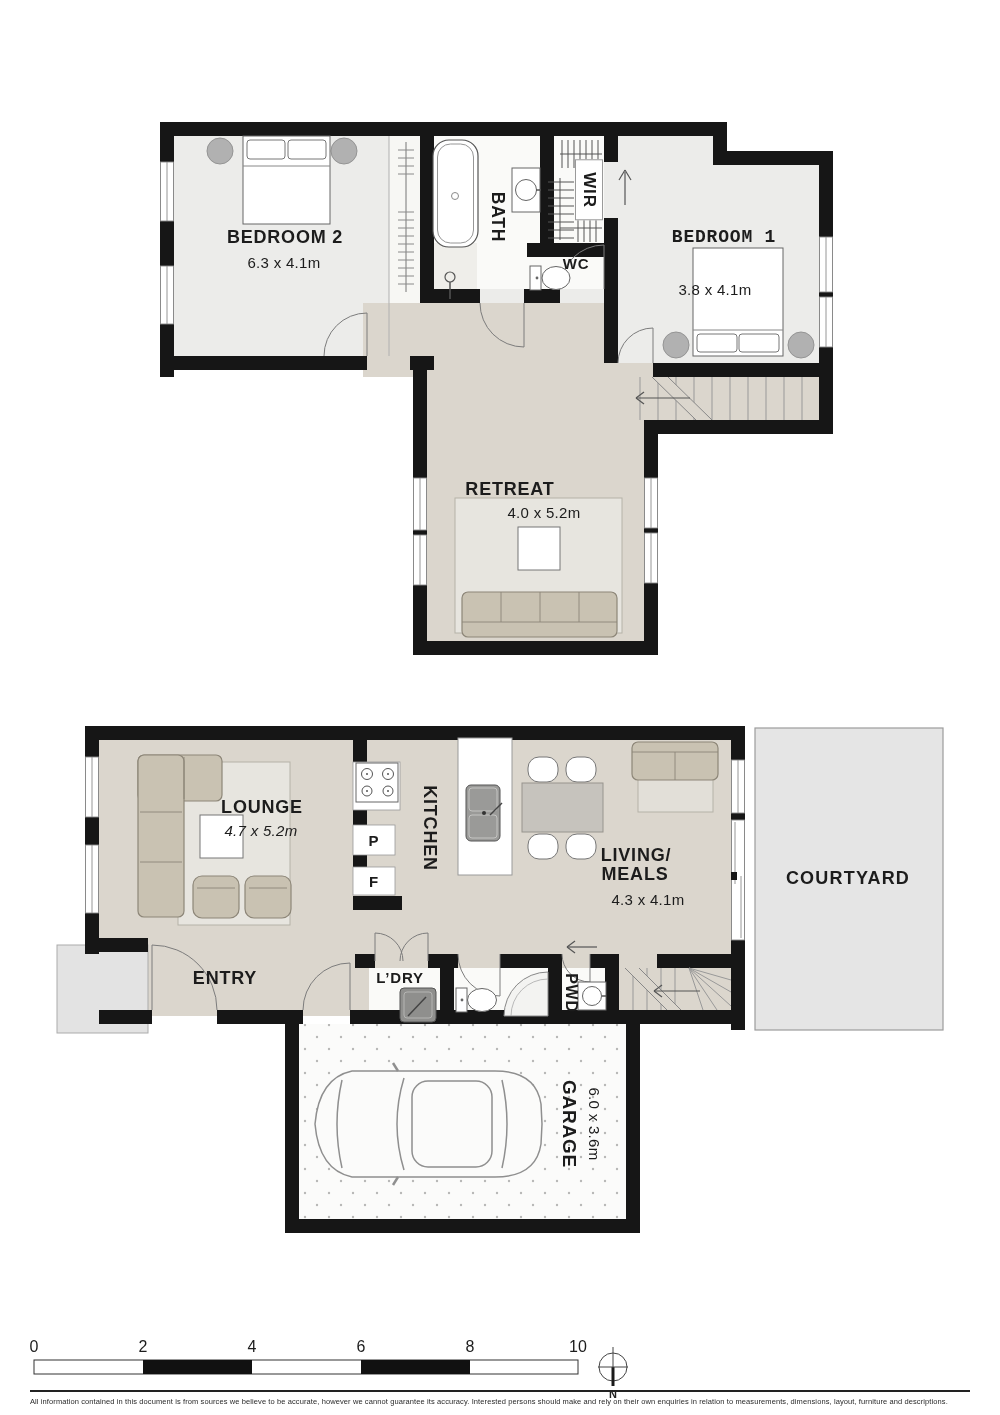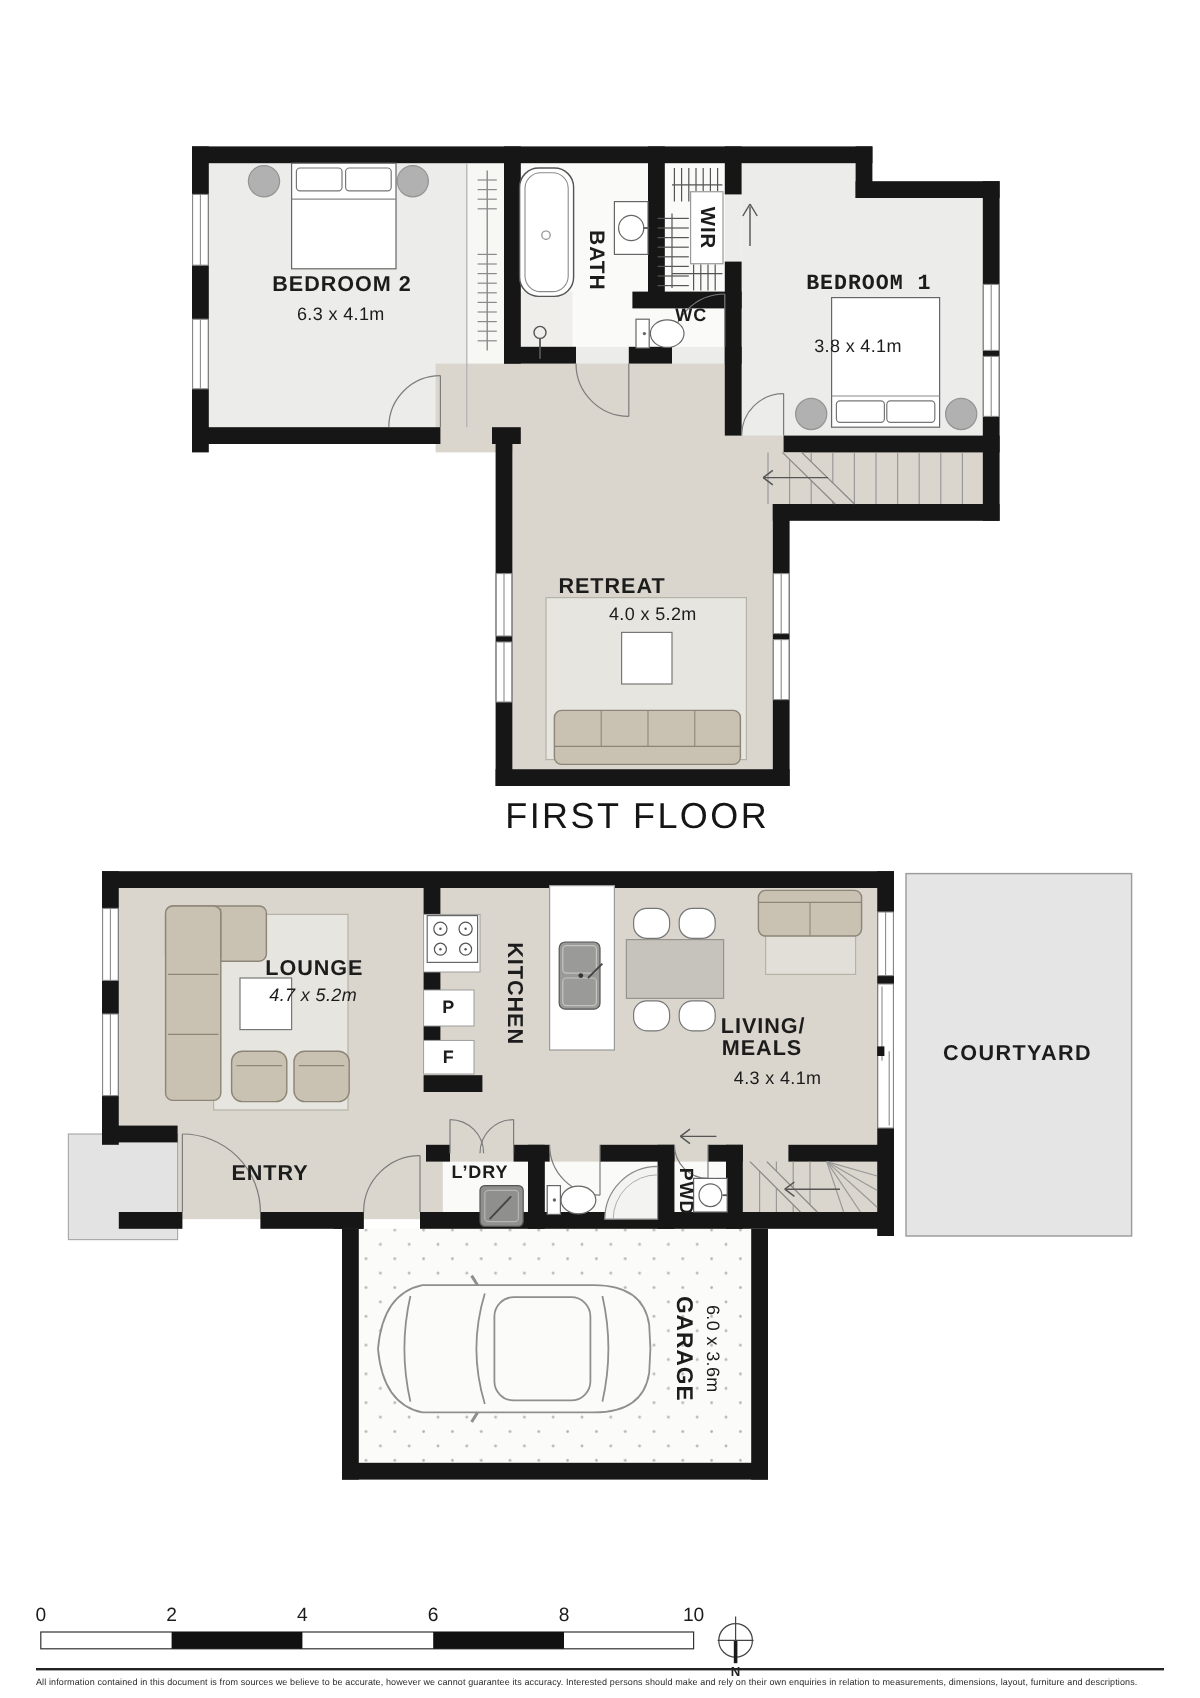--- a/index.html
+++ b/index.html
@@ -421,21 +421,20 @@
 
 <div class="lbl" style="left:285px;top:237px;">BEDROOM 2</div>
 <div class="lbl dims" style="left:284px;top:262px;">6.3 x 4.1m</div>
 <div class="lbl rot fs17" style="left:497px;top:217px;">BATH</div>
 <div class="lbl rot wir-box" style="left:589px;top:190px;">WIR</div>
 <div class="lbl fs15" style="left:576px;top:263px;">WC</div>
 <div class="lbl" style="left:724px;top:237px;font-family:Liberation Mono, monospace;">BEDROOM 1</div>
 <div class="lbl dims" style="left:715px;top:262px;margin-top:27px;">3.8 x 4.1m</div>
 <div class="lbl" style="left:510px;top:489px;">RETREAT</div>
 <div class="lbl dims" style="left:544px;top:512px;">4.0 x 5.2m</div>
-<div class="lbl title" style="left:531px;top:681px;">FIRST FLOOR</div>
 
 <div class="lbl" style="left:262px;top:807px;">LOUNGE</div>
 <div class="lbl dims" style="left:261px;top:830px;font-style:italic;">4.7 x 5.2m</div>
 <div class="lbl rot fs18" style="left:429px;top:828px;">KITCHEN</div>
 <div class="lbl fs15" style="left:374px;top:840px;">P</div>
 <div class="lbl fs15" style="left:374px;top:881px;">F</div>
 <div class="lbl fs18" style="left:636px;top:855px;text-align:right;">LIVING/</div>
 <div class="lbl fs18" style="left:635px;top:874px;">MEALS</div>
 <div class="lbl dims" style="left:636px;top:899px;margin-left:12px;">4.3 x 4.1m</div>
 <div class="lbl fs18" style="left:848px;top:878px;letter-spacing:1.2px;">COURTYARD</div>

